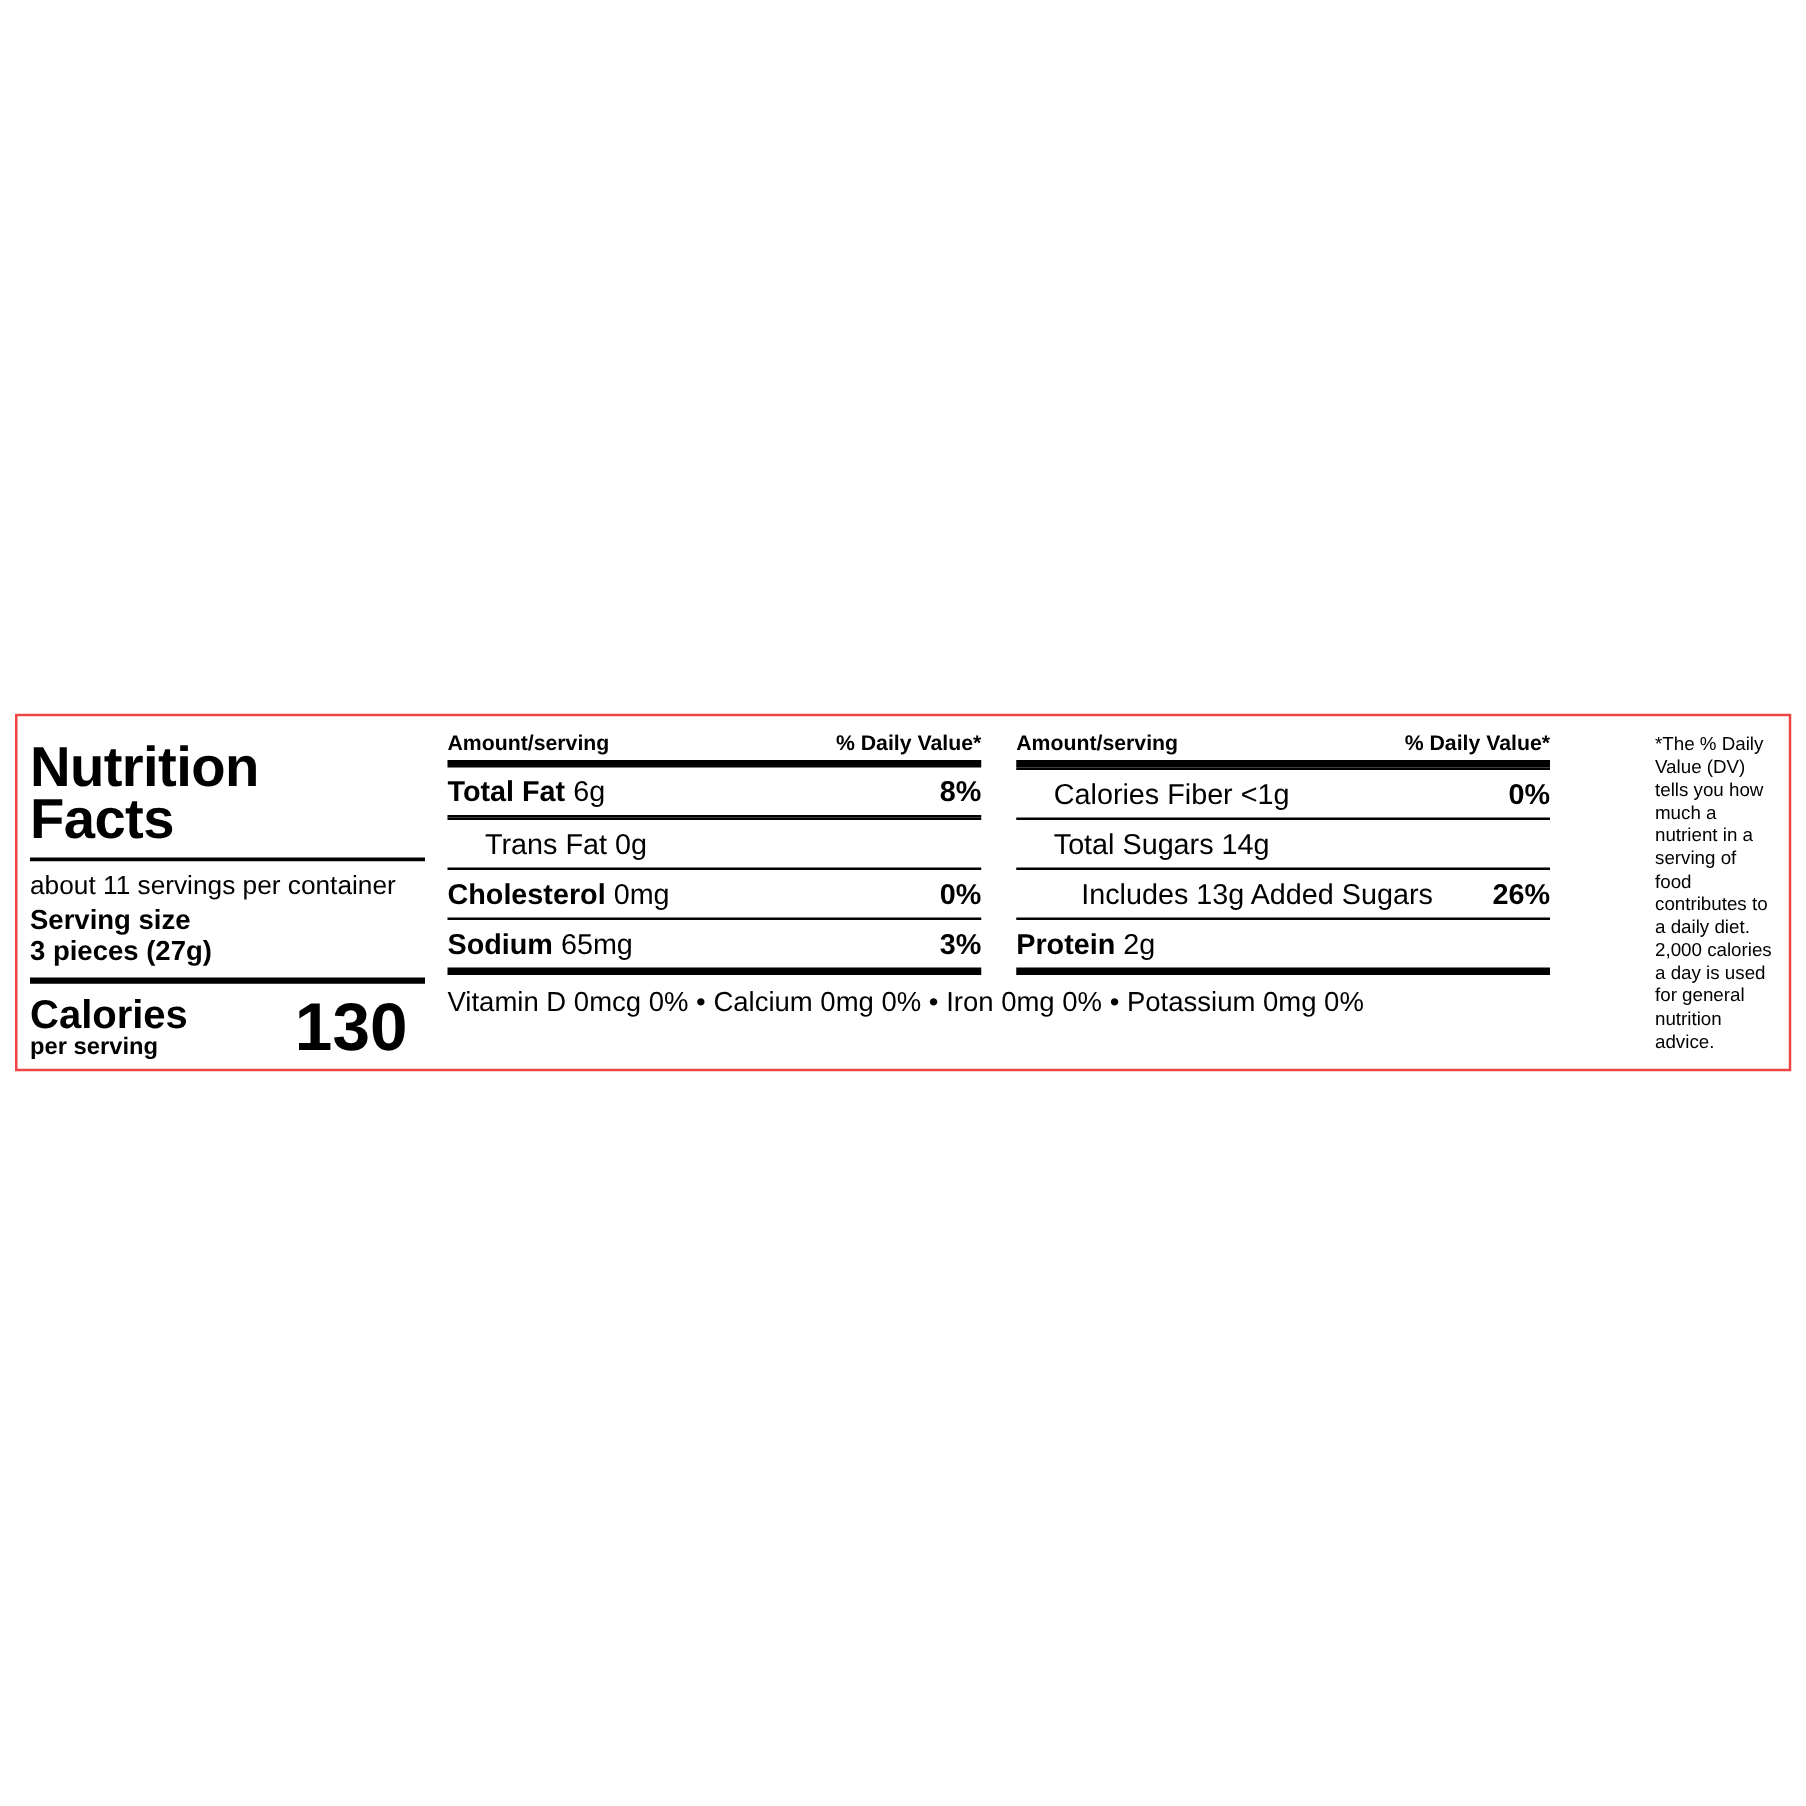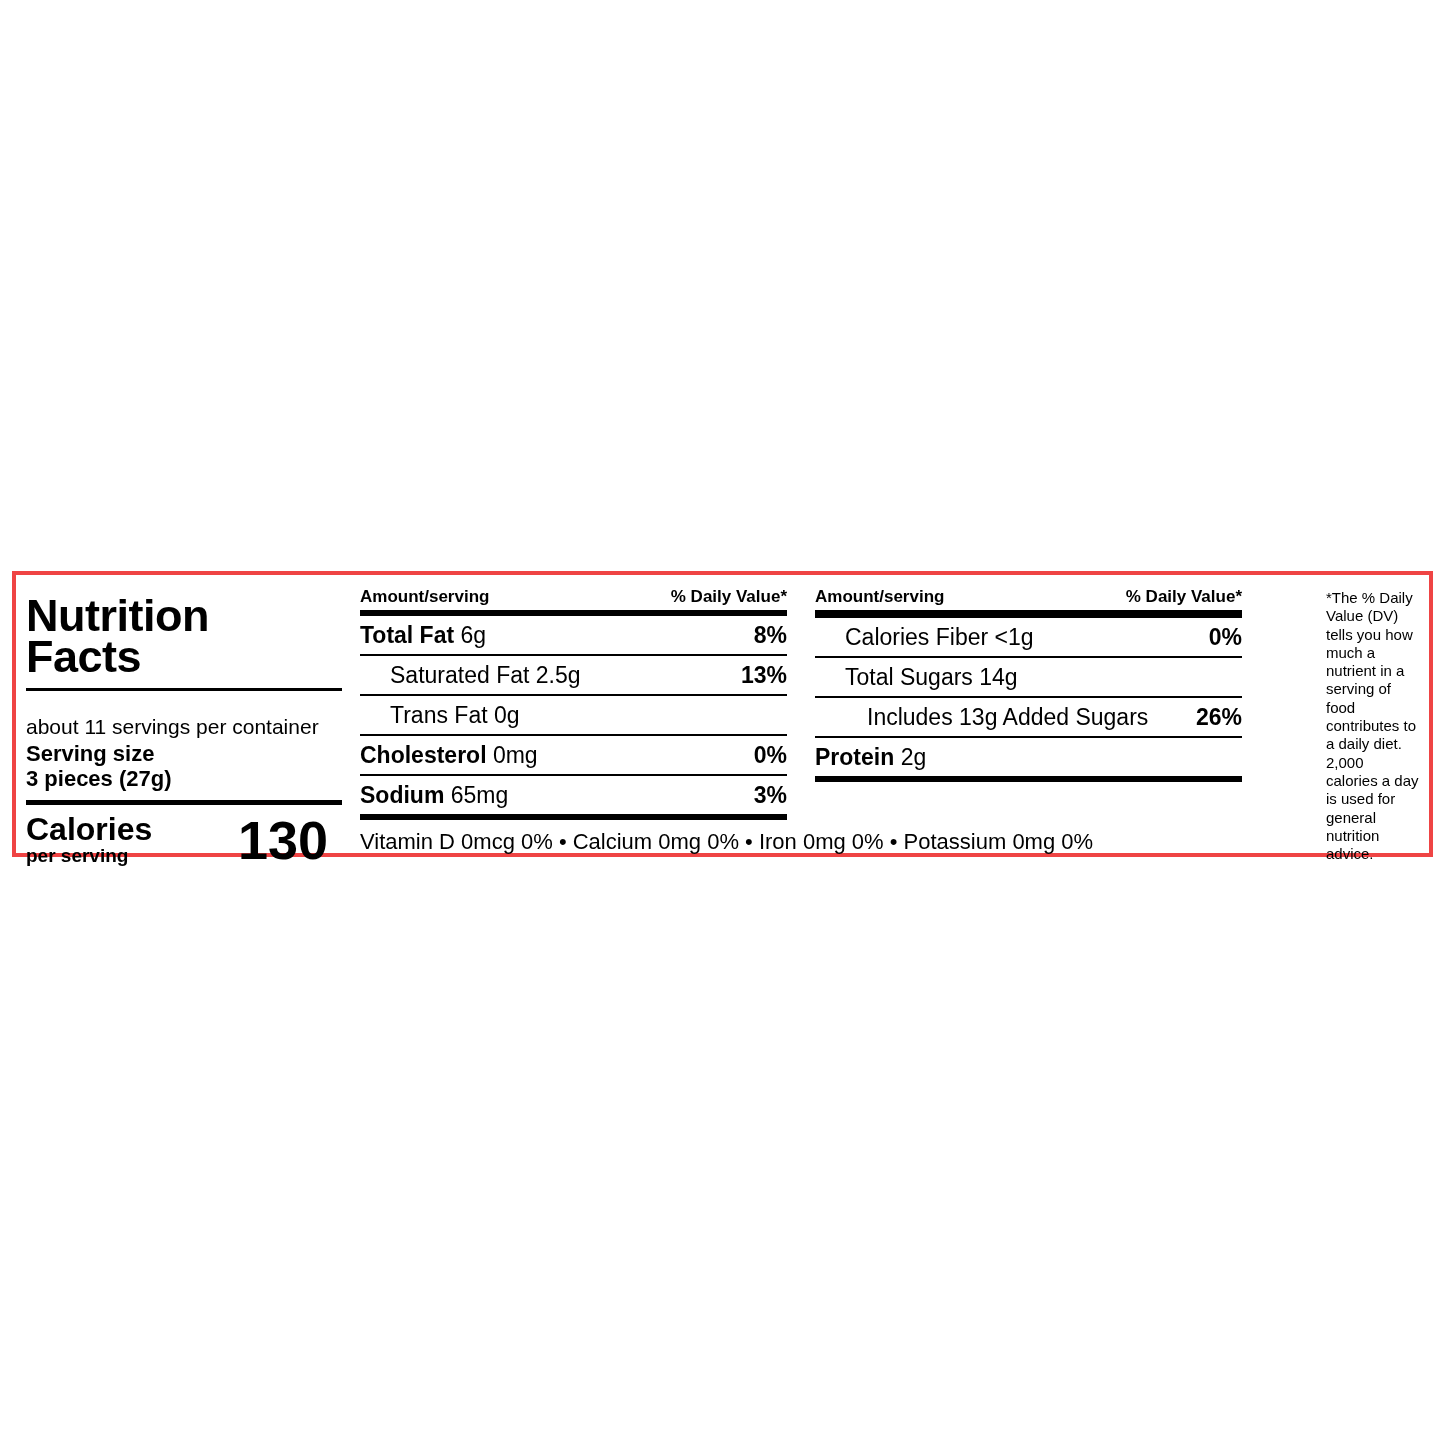--- a/index.html
+++ b/index.html
@@ -14,21 +14,21 @@
     color: #000000;
     position: relative;
   }
 
   #nutrition-panel {
     position: absolute;
     left: 12px;
     top: 571px;
     width: 1421px;
     height: 286px;
-    border: 4px solid #ef4444;
+    border: 2px solid #ef4444;
     box-sizing: border-box;
     background: #fff;
     display: flex;
     flex-direction: row;
     align-items: stretch;
   }
 
   
   .left-col {
     width: 330px;
@@ -47,21 +47,21 @@
   .rule-thin {
     border-top: 3px solid #000;
     margin: 10px 4px 0 0;
   }
   .rule-med {
     border-top: 5px solid #000;
     margin: 8px 4px 0 0;
   }
   .servings-line {
     font-size: 21px;
-    margin-top: 24px;
+    margin-top: 8px;
     line-height: 1.15;
   }
   .serving-size {
     font-size: 22px;
     font-weight: bold;
     line-height: 1.15;
     margin-top: 2px;
   }
   .serving-qty {
     font-size: 22px;
@@ -187,24 +187,20 @@
           <span>% Daily Value*</span>
         </div>
         <div class="hr-thick"></div>
 
         <div class="nut-row">
           <span class="label"><b>Total Fat</b> <span>6g</span></span>
           <span class="dv">8%</span>
         </div>
         <div class="hr-thin"></div>
 
-        <div class="nut-row indent1">
-          <span class="label"><span>Saturated Fat</span> <span>2.5g</span></span>
-          <span class="dv">13%</span>
-        </div>
         <div class="hr-thin"></div>
 
         <div class="nut-row indent1">
           <span class="label"><span>Trans Fat</span> <span>0g</span></span>
           <span class="dv"></span>
         </div>
         <div class="hr-thin"></div>
 
         <div class="nut-row">
           <span class="label"><b>Cholesterol</b> <span>0mg</span></span>

